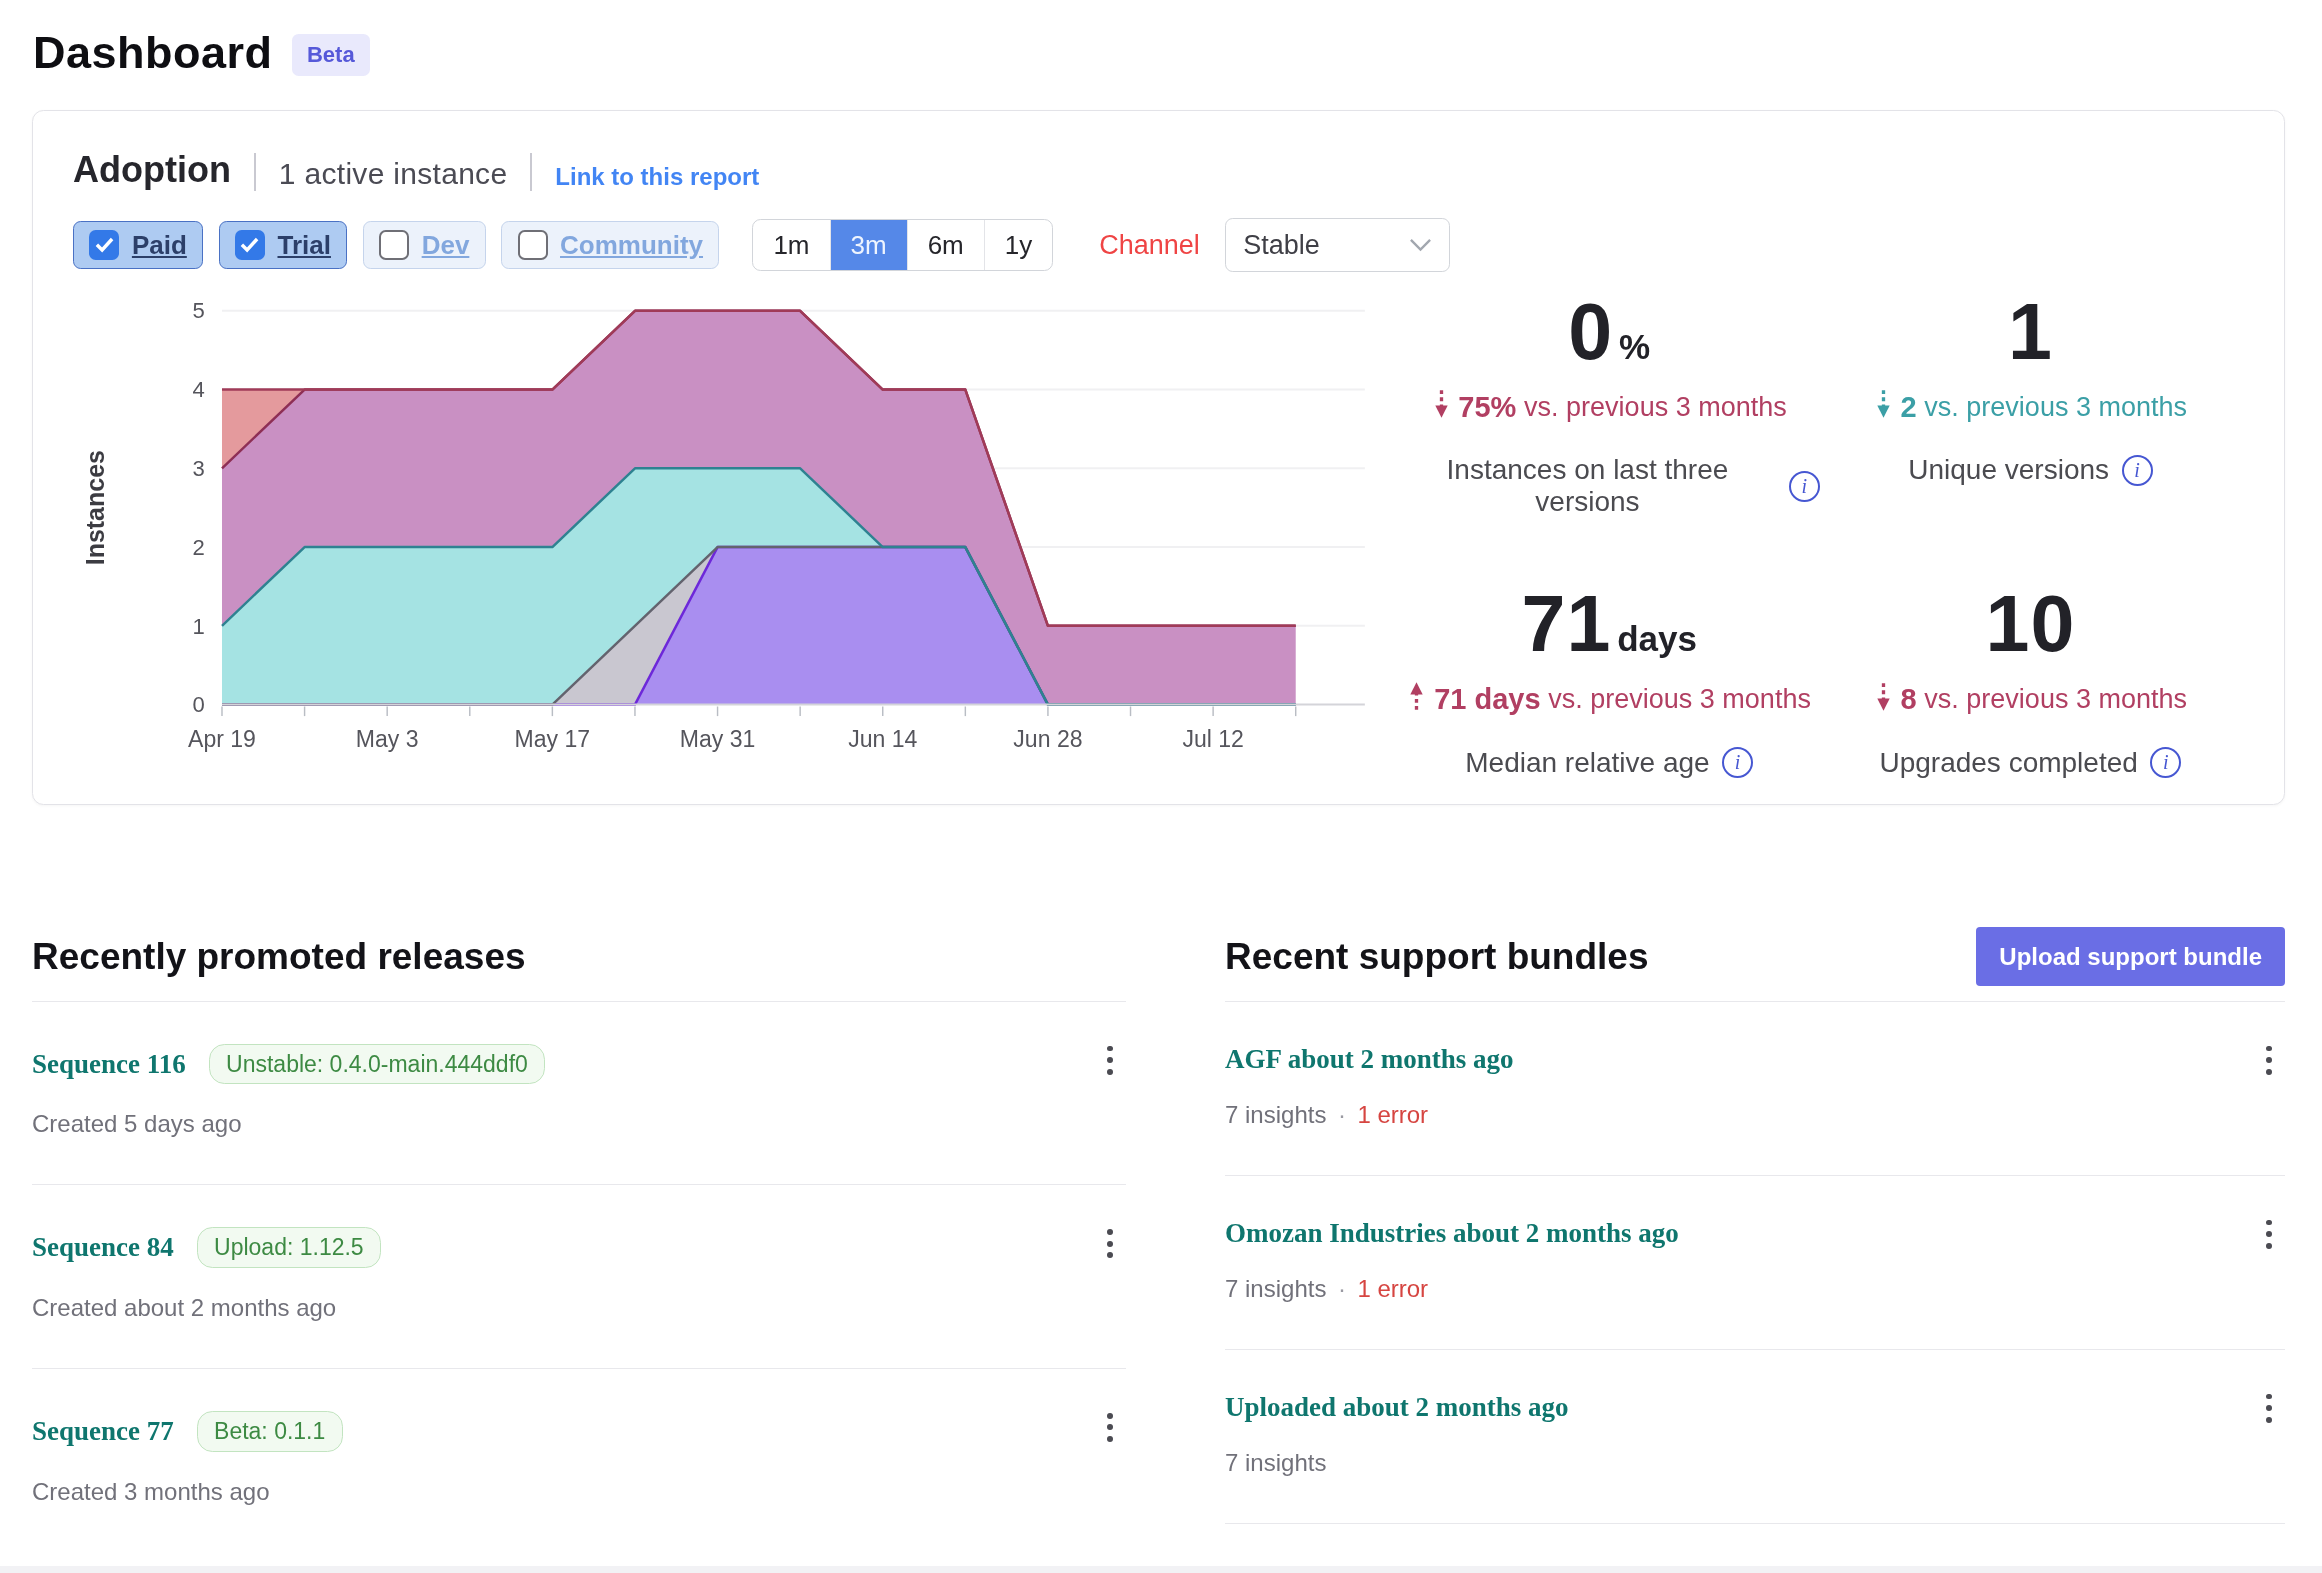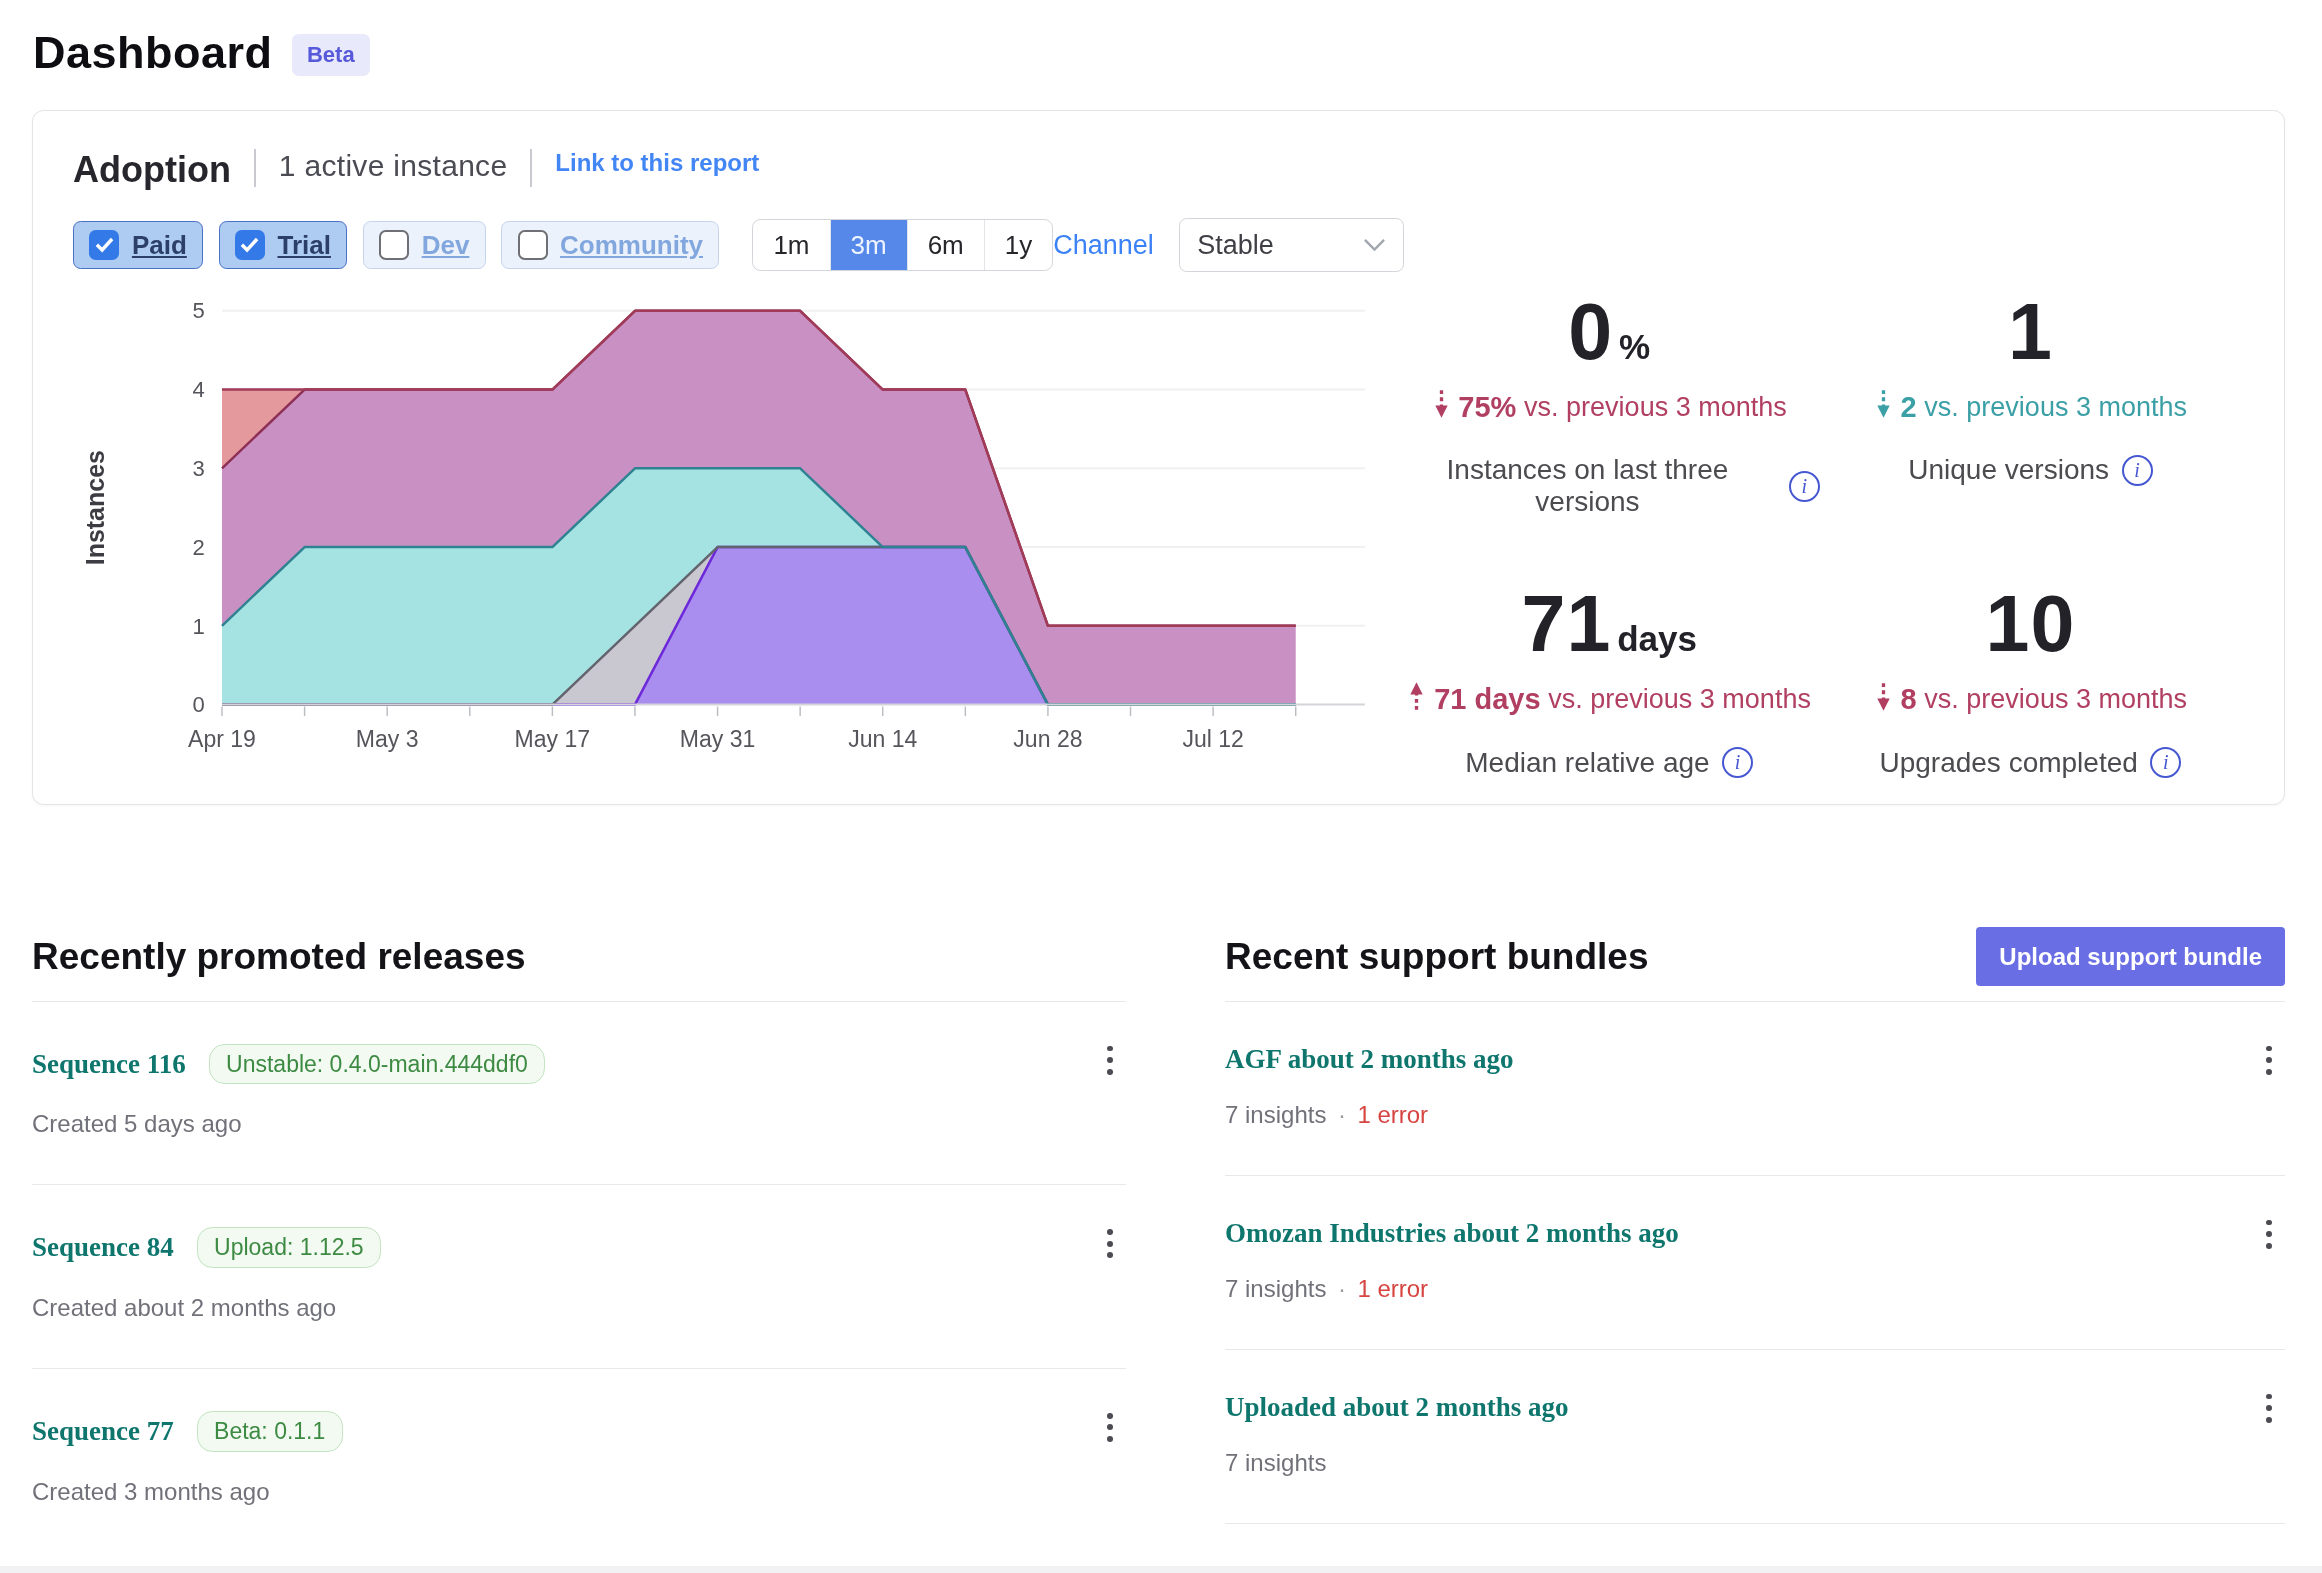--- a/index.html
+++ b/index.html
@@ -9,41 +9,41 @@
     font-family: "Liberation Sans", sans-serif; color:#1c1c22;
   }
   
   .page-header { padding: 27px 0 0 33px; display:flex; align-items:center; gap:19px; }
   .page-title { font-size: 45px; font-weight: 700; color:#0e0e12; letter-spacing:0.5px; }
   .beta-badge { background:#e9e9fc; color:#5659d9; font-size:22px; font-weight:600;
     padding:7.7px 15.4px; border-radius:6.7px; transform:translateY(1.9px); }
   
   .card { margin: 31px 38px 0 32px; border:1px solid #e3e3e8; border-radius:11.5px;
     background:#fff; box-shadow:0 1px 2.9px rgba(0,0,0,.04); padding: 38px 43px 25px 40px; }
-  .card-head { display:flex; align-items:flex-start; gap:23px; }
+  .card-head { display:flex; align-items:flex-end; gap:23px; }
   .card-title { font-size:36px; font-weight:700; color:#26262c; }
   .vsep { width:1.9px; height:38px; background:#c9c9d1; }
   .card-sub { font-size:30px; color:#4b4b54; letter-spacing:0.3px; }
   .report-link { font-size:24px; font-weight:700; color:#4285f4; text-decoration:none; }
   
   .filter-row { margin-top:27px; display:flex; align-items:center; }
   .chips { display:flex; gap:15.4px; }
   .chip { display:flex; align-items:center; gap:12.5px; padding:7.7px 15.4px; border-radius:7.7px;
     cursor:pointer; font-size:26px; font-weight:600;text-decoration:underline; }
   .chip.on  { background:#aecbf2; border:1.9px solid #4a71c4; color:#2c3f69; }
   .chip.off { background:#ecf2fb; border:1.9px solid #c5d4ec; color:#82a7de; }
   .cbox { width:30px; height:30px; border-radius:6.7px; display:flex; align-items:center; justify-content:center; }
   .chip.on  .cbox { background:#3379e8; }
   .chip.off .cbox { background:#fff; border:2.4px solid #6f6f76; }
   .seg-group { margin-left:33px; display:flex; border:1px solid #d2d5da; border-radius:8.6px;
     overflow:hidden; background:#fff; }
   .seg { padding:9.6px 20px; font-size:26px; color:#26262b; border-right:1px solid #e3e4e8; cursor:pointer; }
   .seg:last-child { border-right:none; }
   .seg.active { background:#5588e8; color:#eef4fe; }
-  .channel-label { font-size:27px; color:#3b82f6; }
+  .channel-label { margin-left:46px; font-size:27px; color:#ef4444; }
   .select { margin-left:25px; width:225px; padding:10.6px 17.3px; border:1px solid #d2d5da;
     border-radius:7.7px; display:flex; align-items:center; justify-content:space-between;
     font-size:27px; color:#3f3f46; cursor:pointer; background:#fff; }
   
   .content-row { margin-top:9.6px; display:flex; align-items:flex-start; }
   .chart-wrap { width:1316px; flex:none; }
   .stats-grid { flex:1; display:grid; grid-template-columns:1fr 1fr; row-gap:60px;
     padding:3.8px 0 0 9.6px; text-align:center; }
   .stat .numline { color:#222228; }
   .stat .num { font-size:79px; font-weight:700; letter-spacing:1px; }

